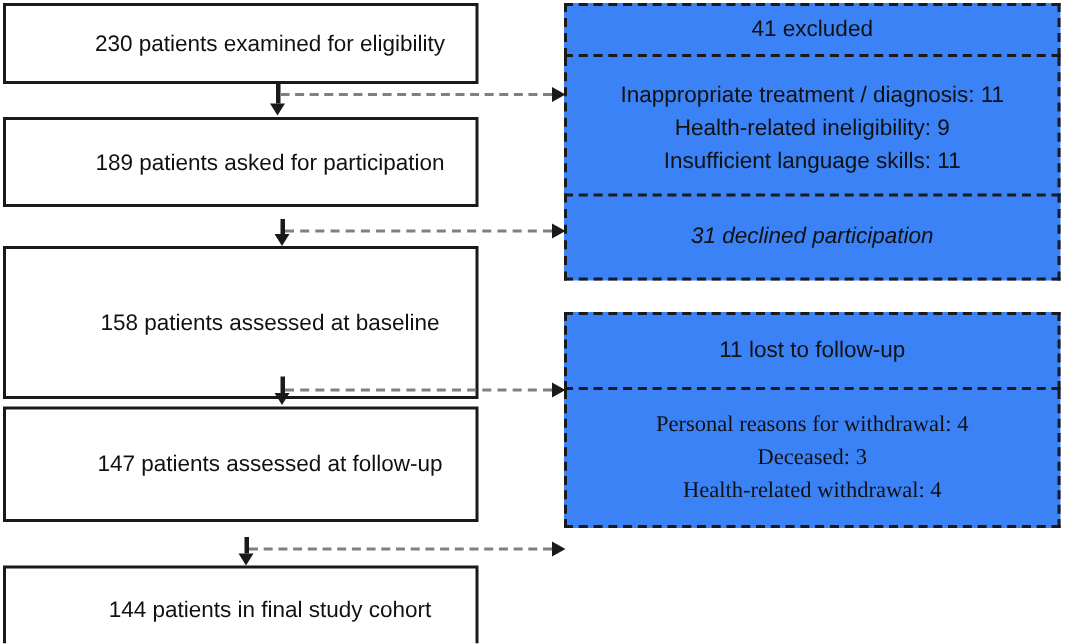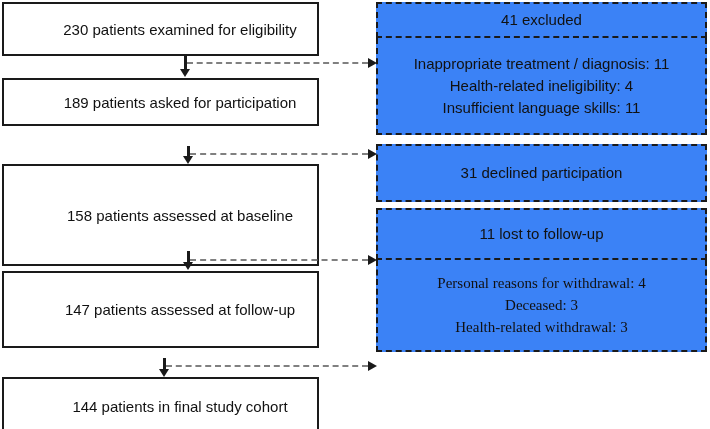--- a/index.html
+++ b/index.html
@@ -43,28 +43,28 @@
     flex-direction: column;
     align-items: center;
     justify-content: center;
     text-align: center;
     font-size: 15px;
     line-height: 22px;
   }
   .rbox.no-top { border-top: none; }
 
   #L1 { top: 2px;   height: 54px; }
-  #L2 { top: 78px;  height: 48px; }
+  #L2 { top: 78px;  height: 60px; }
   #L3 { top: 164px; height: 102px; }
   #L4 { top: 271px; height: 77px; }
   #L5 { top: 377px; height: 58px; }
 
   #R1 { top: 2px;   height: 36px; }
   #R2 { top: 38px;  height: 97px; }
-  #R3 { top: 144px; height: 58px; }
+  #R3 { top: 129px; height: 58px; font-style: italic; }
   #R4 { top: 208px; height: 52px; }
   #R5 { top: 260px; height: 92px; font-family: Liberation Serif, serif; }
   #R6 { top: 360px; height: 51px; }
 
   
   .varrow {
     position: absolute;
     width: 3px;
     background: #1a1a1a;
   }
@@ -127,33 +127,33 @@
   </div>
   <div class="lbox" id="L5">
     <span class="line">144 patients in final study cohort</span>
   </div>
 
   <div class="rbox" id="R1">
     <span class="line">41 excluded</span>
   </div>
   <div class="rbox no-top" id="R2">
     <span class="line">Inappropriate treatment / diagnosis: 11</span>
-    <span class="line">Health-related ineligibility: 4</span>
+    <span class="line">Health-related ineligibility: 9</span>
     <span class="line">Insufficient language skills: 11</span>
   </div>
   <div class="rbox" id="R3">
     <span class="line">31 declined participation</span>
   </div>
   <div class="rbox" id="R4">
     <span class="line">11 lost to follow-up</span>
   </div>
   <div class="rbox no-top" id="R5">
     <span class="line">Personal reasons for withdrawal: 4</span>
     <span class="line">Deceased: 3</span>
-    <span class="line">Health-related withdrawal: 3</span>
+    <span class="line">Health-related withdrawal: 4</span>
   </div>
 
   <div class="varrow" id="A1"></div>
   <div class="varrow" id="A2"></div>
   <div class="varrow" id="A3"></div>
   <div class="varrow" id="A4"></div>
 
   <div class="harrow" id="H1"></div>
   <div class="harrow" id="H2"></div>
   <div class="harrow" id="H3"></div>

